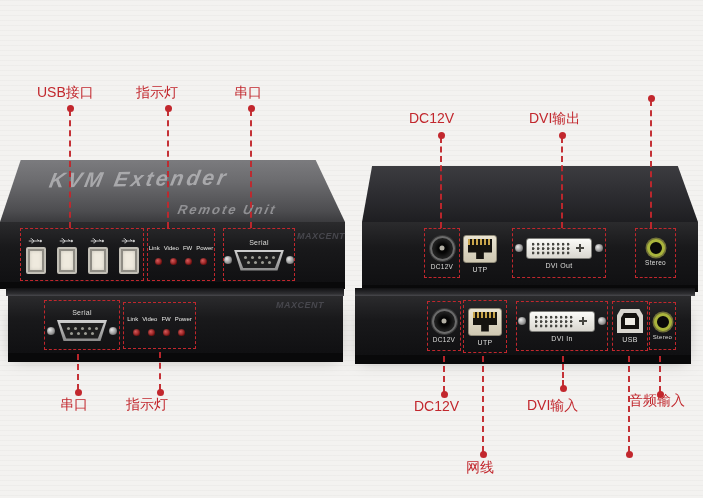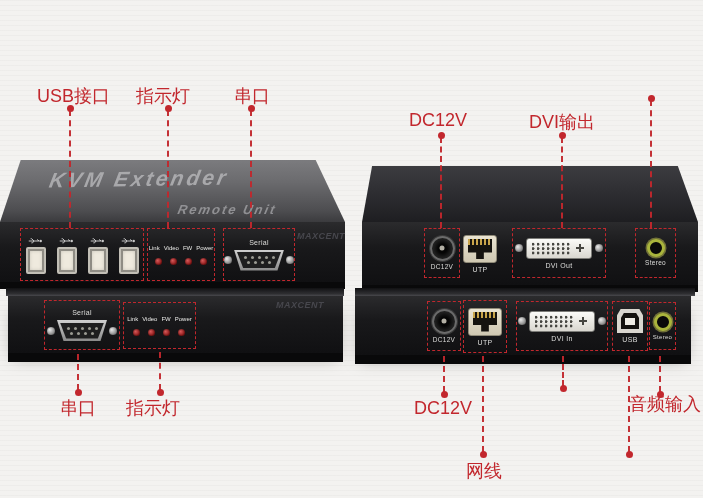--- a/index.html
+++ b/index.html
@@ -47,21 +47,21 @@
   }
   
   .rbox{
     position:absolute; z-index:5; box-sizing:border-box;
     border:1.5px dashed #c2272d;
     display:flex; flex-direction:column; align-items:center; justify-content:center;
   }
   .rline{position:absolute; z-index:6; width:0; border-left:2px dashed #c2272d; opacity:.95;}
   .rdot{position:absolute; z-index:6; width:7px; height:7px; border-radius:50%; background:#c2272d;}
   .rlabel{
-    position:absolute; z-index:7; color:#c2272d; font-size:18px; white-space:nowrap;
+    position:absolute; z-index:7; color:#c2272d; font-size:14px; white-space:nowrap;
     font-family:"Liberation Sans",sans-serif;
   }
   
   .plabel{color:#dddddb; font-size:7px; letter-spacing:.3px; text-align:center; line-height:1; white-space:nowrap;}
   .usb-row{display:flex; gap:11px; align-items:flex-start; margin-top:1px;}
   .usb-col{display:flex; flex-direction:column; align-items:center; gap:2px;}
   .usb-port{
     width:20px; height:27px; box-sizing:border-box; border-radius:2px;
     background:#efeade; border:2px solid #c2bfb6;
     box-shadow:inset 0 0 0 2px #8f8c84, inset 0 0 5px rgba(0,0,0,.35);
@@ -390,16 +390,17 @@
   <div class="rlabel" style="left:136px;top:84px;">指示灯</div>
   <div class="rlabel" style="left:234px;top:84px;">串口</div>
 
   <div class="rlabel" style="left:409px;top:110px;">DC12V</div>
   <div class="rlabel" style="left:529px;top:110px;">DVI输出</div>
 
   <div class="rlabel" style="left:60px;top:396px;">串口</div>
   <div class="rlabel" style="left:126px;top:396px;">指示灯</div>
 
   <div class="rlabel" style="left:414px;top:398px;">DC12V</div>
+  <div class="rlabel" style="left:527px;top:397px;">DVI输入</div>
   <div class="rlabel" style="left:629px;top:392px;">音频输入</div>
   <div class="rlabel" style="left:466px;top:459px;">网线</div>
 
 </div>
 
 </body></html>

